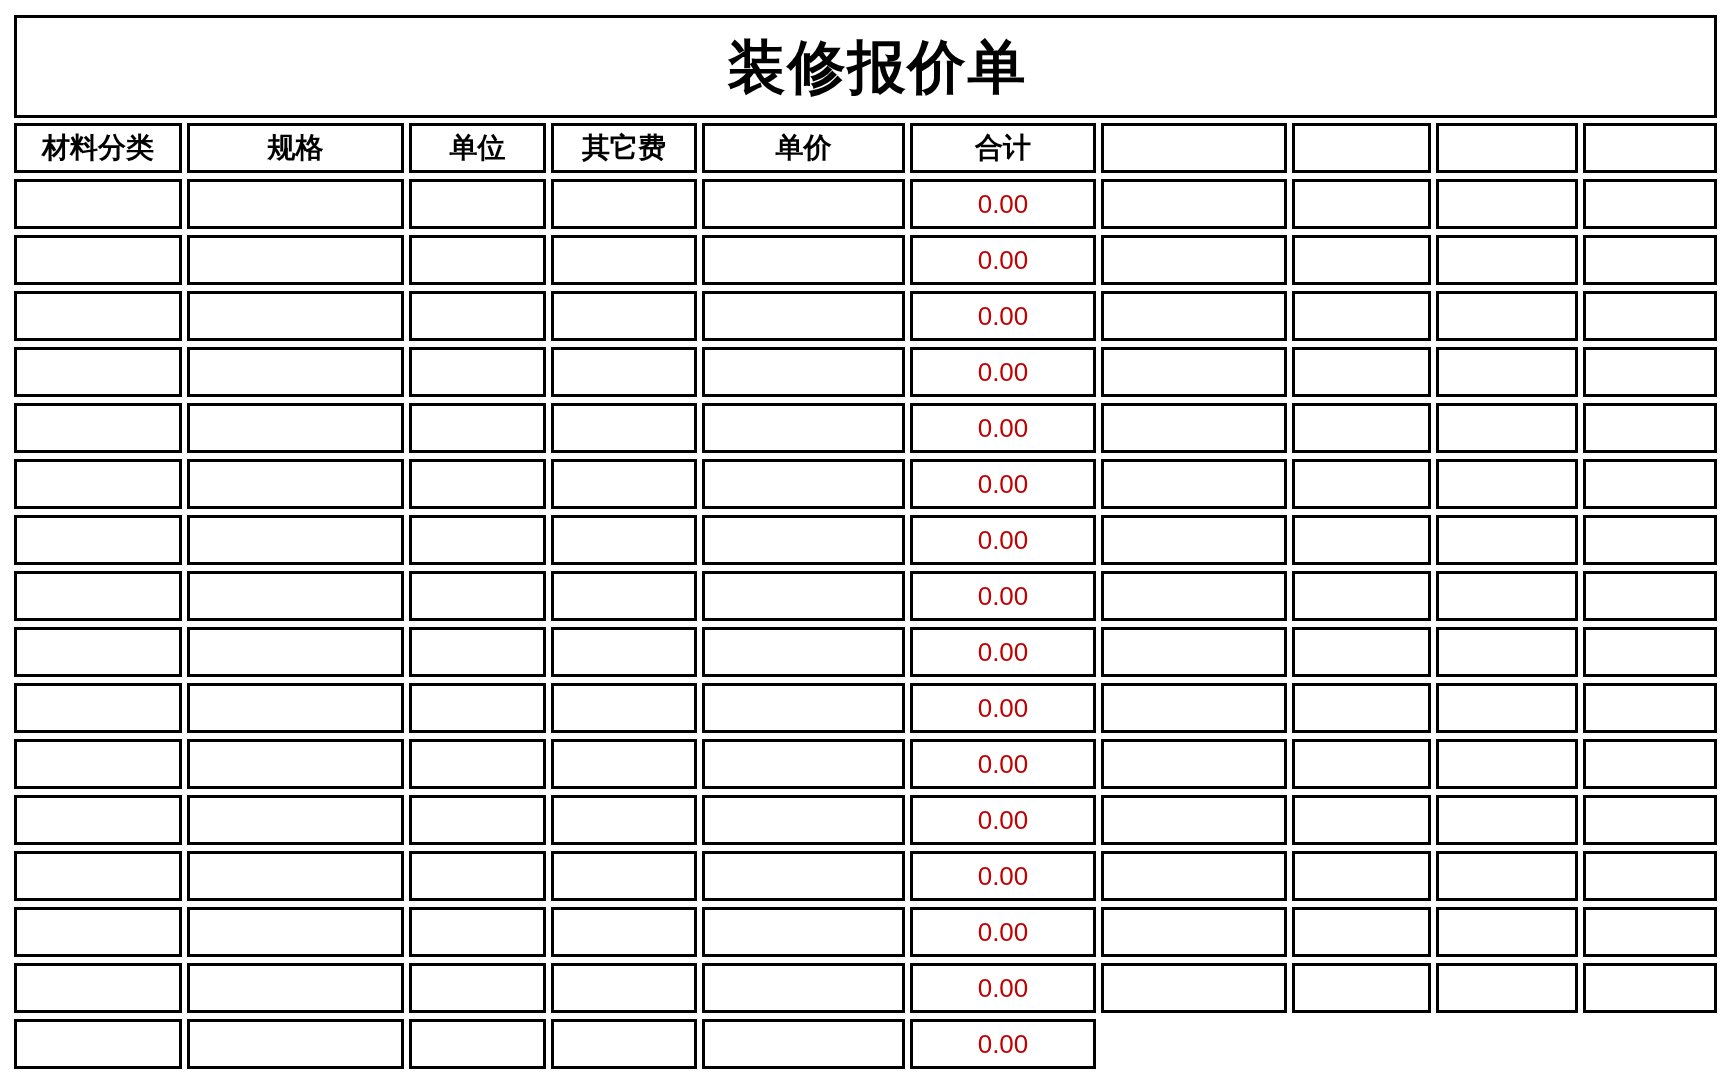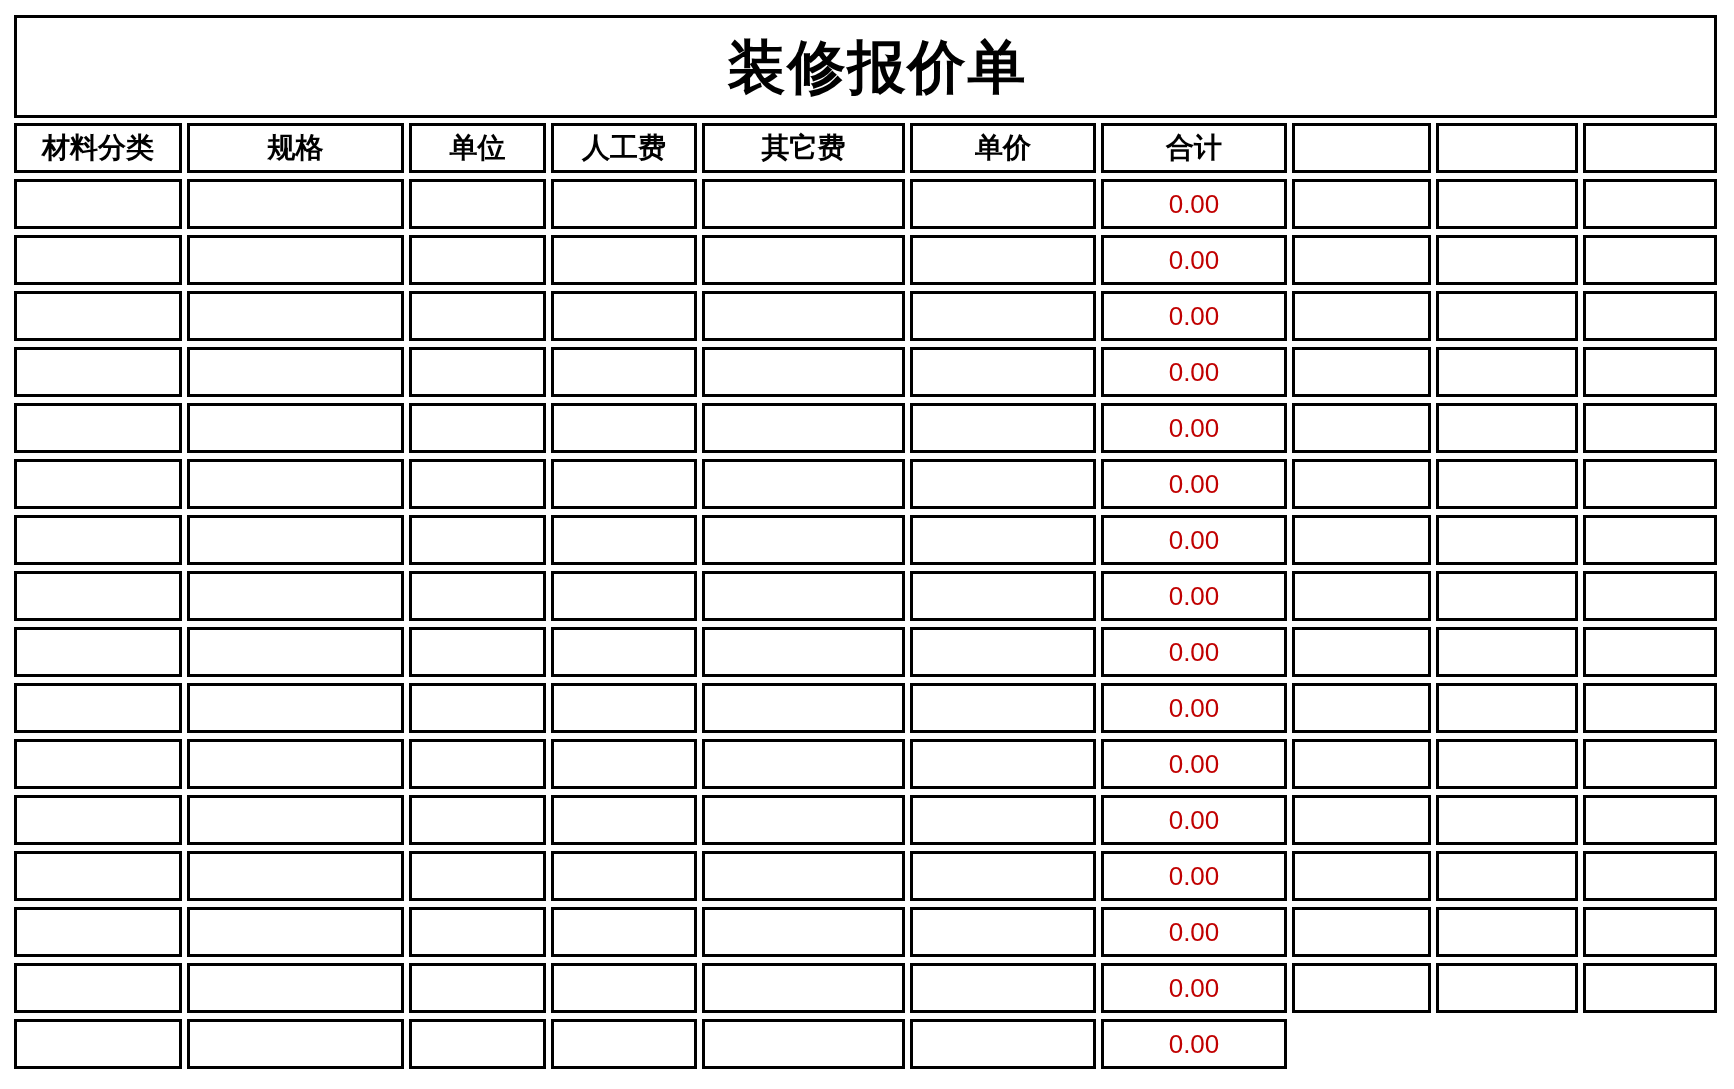--- a/index.html
+++ b/index.html
@@ -70,21 +70,20 @@
 <body>
 
 <div class="page">
   <div class="title-box">
     <h1 class="title">装修报价单</h1>
   </div>
   <div class="grid" id="table-grid">
       <div class="cell header-cell">材料分类</div>
       <div class="cell header-cell">规格</div>
       <div class="cell header-cell">单位</div>
-      <div class="cell header-cell">人工费</div>
       <div class="cell header-cell">其它费</div>
       <div class="cell header-cell">单价</div>
       <div class="cell header-cell">合计</div>
       <div class="cell data-cell"></div>
       <div class="cell data-cell"></div>
       <div class="cell data-cell"></div>
       <div class="cell data-cell"></div>
       <div class="cell data-cell"></div>
       <div class="cell data-cell"></div>
       <div class="cell data-cell"></div>

